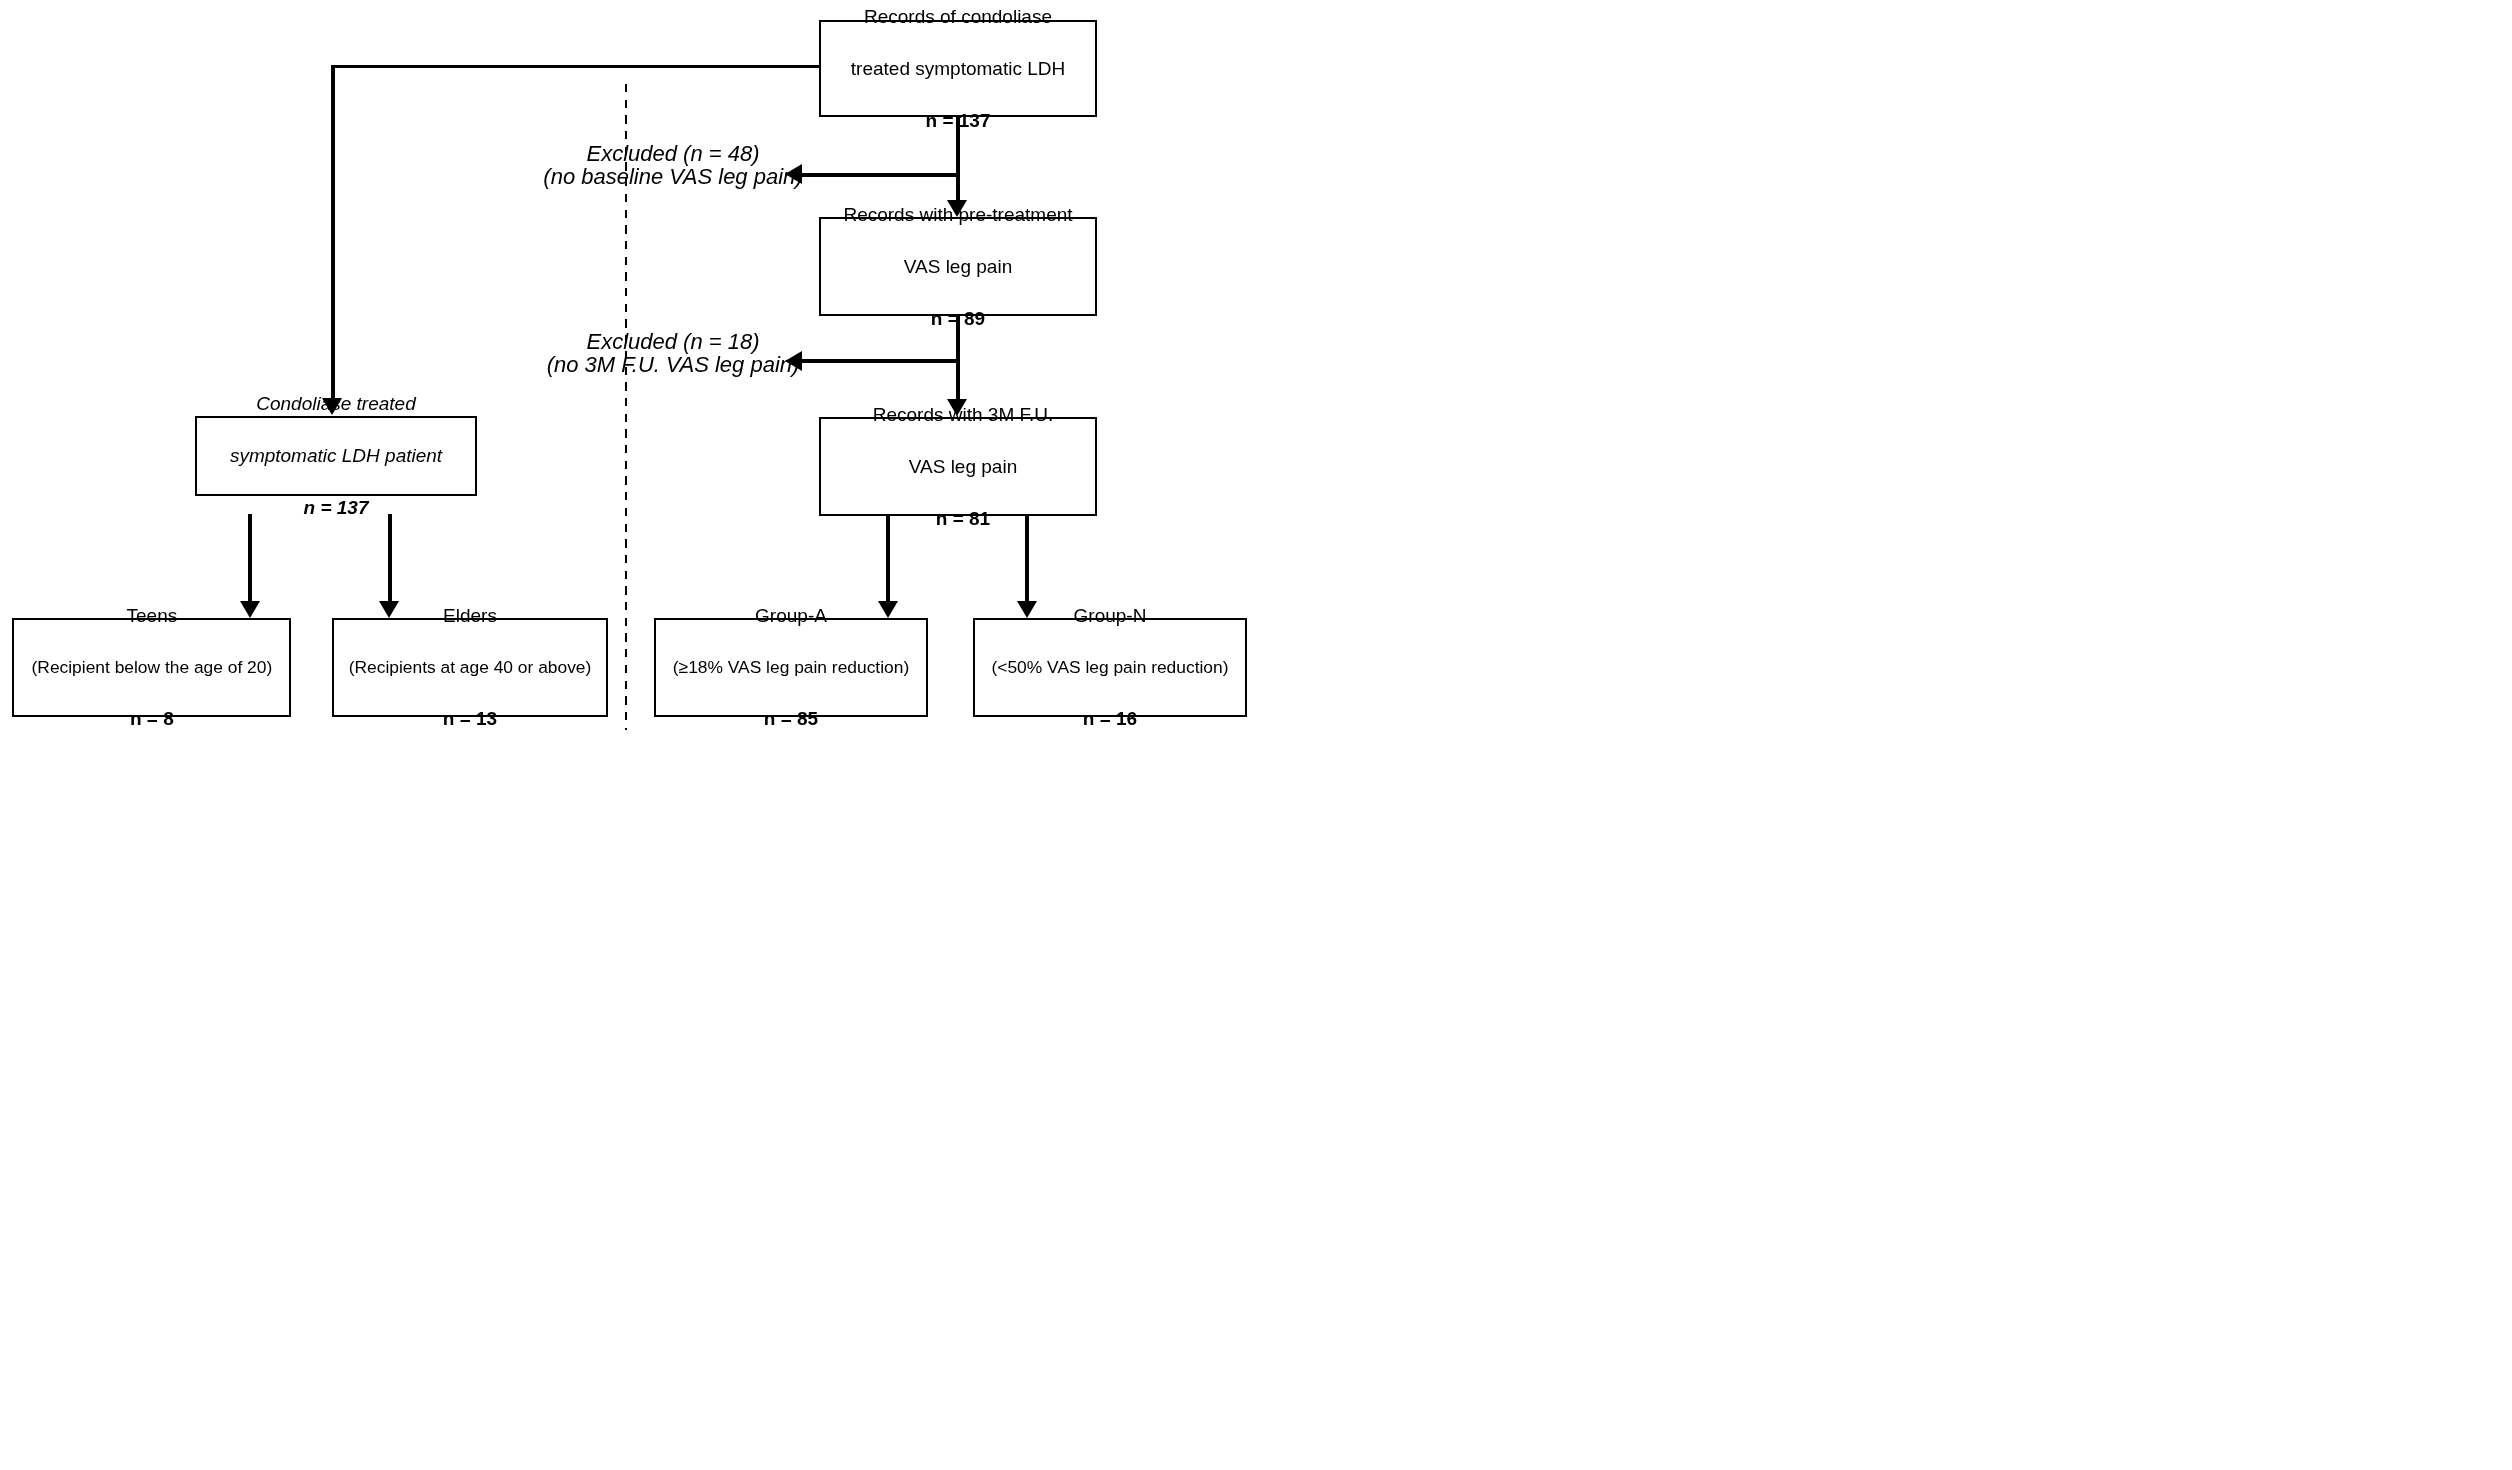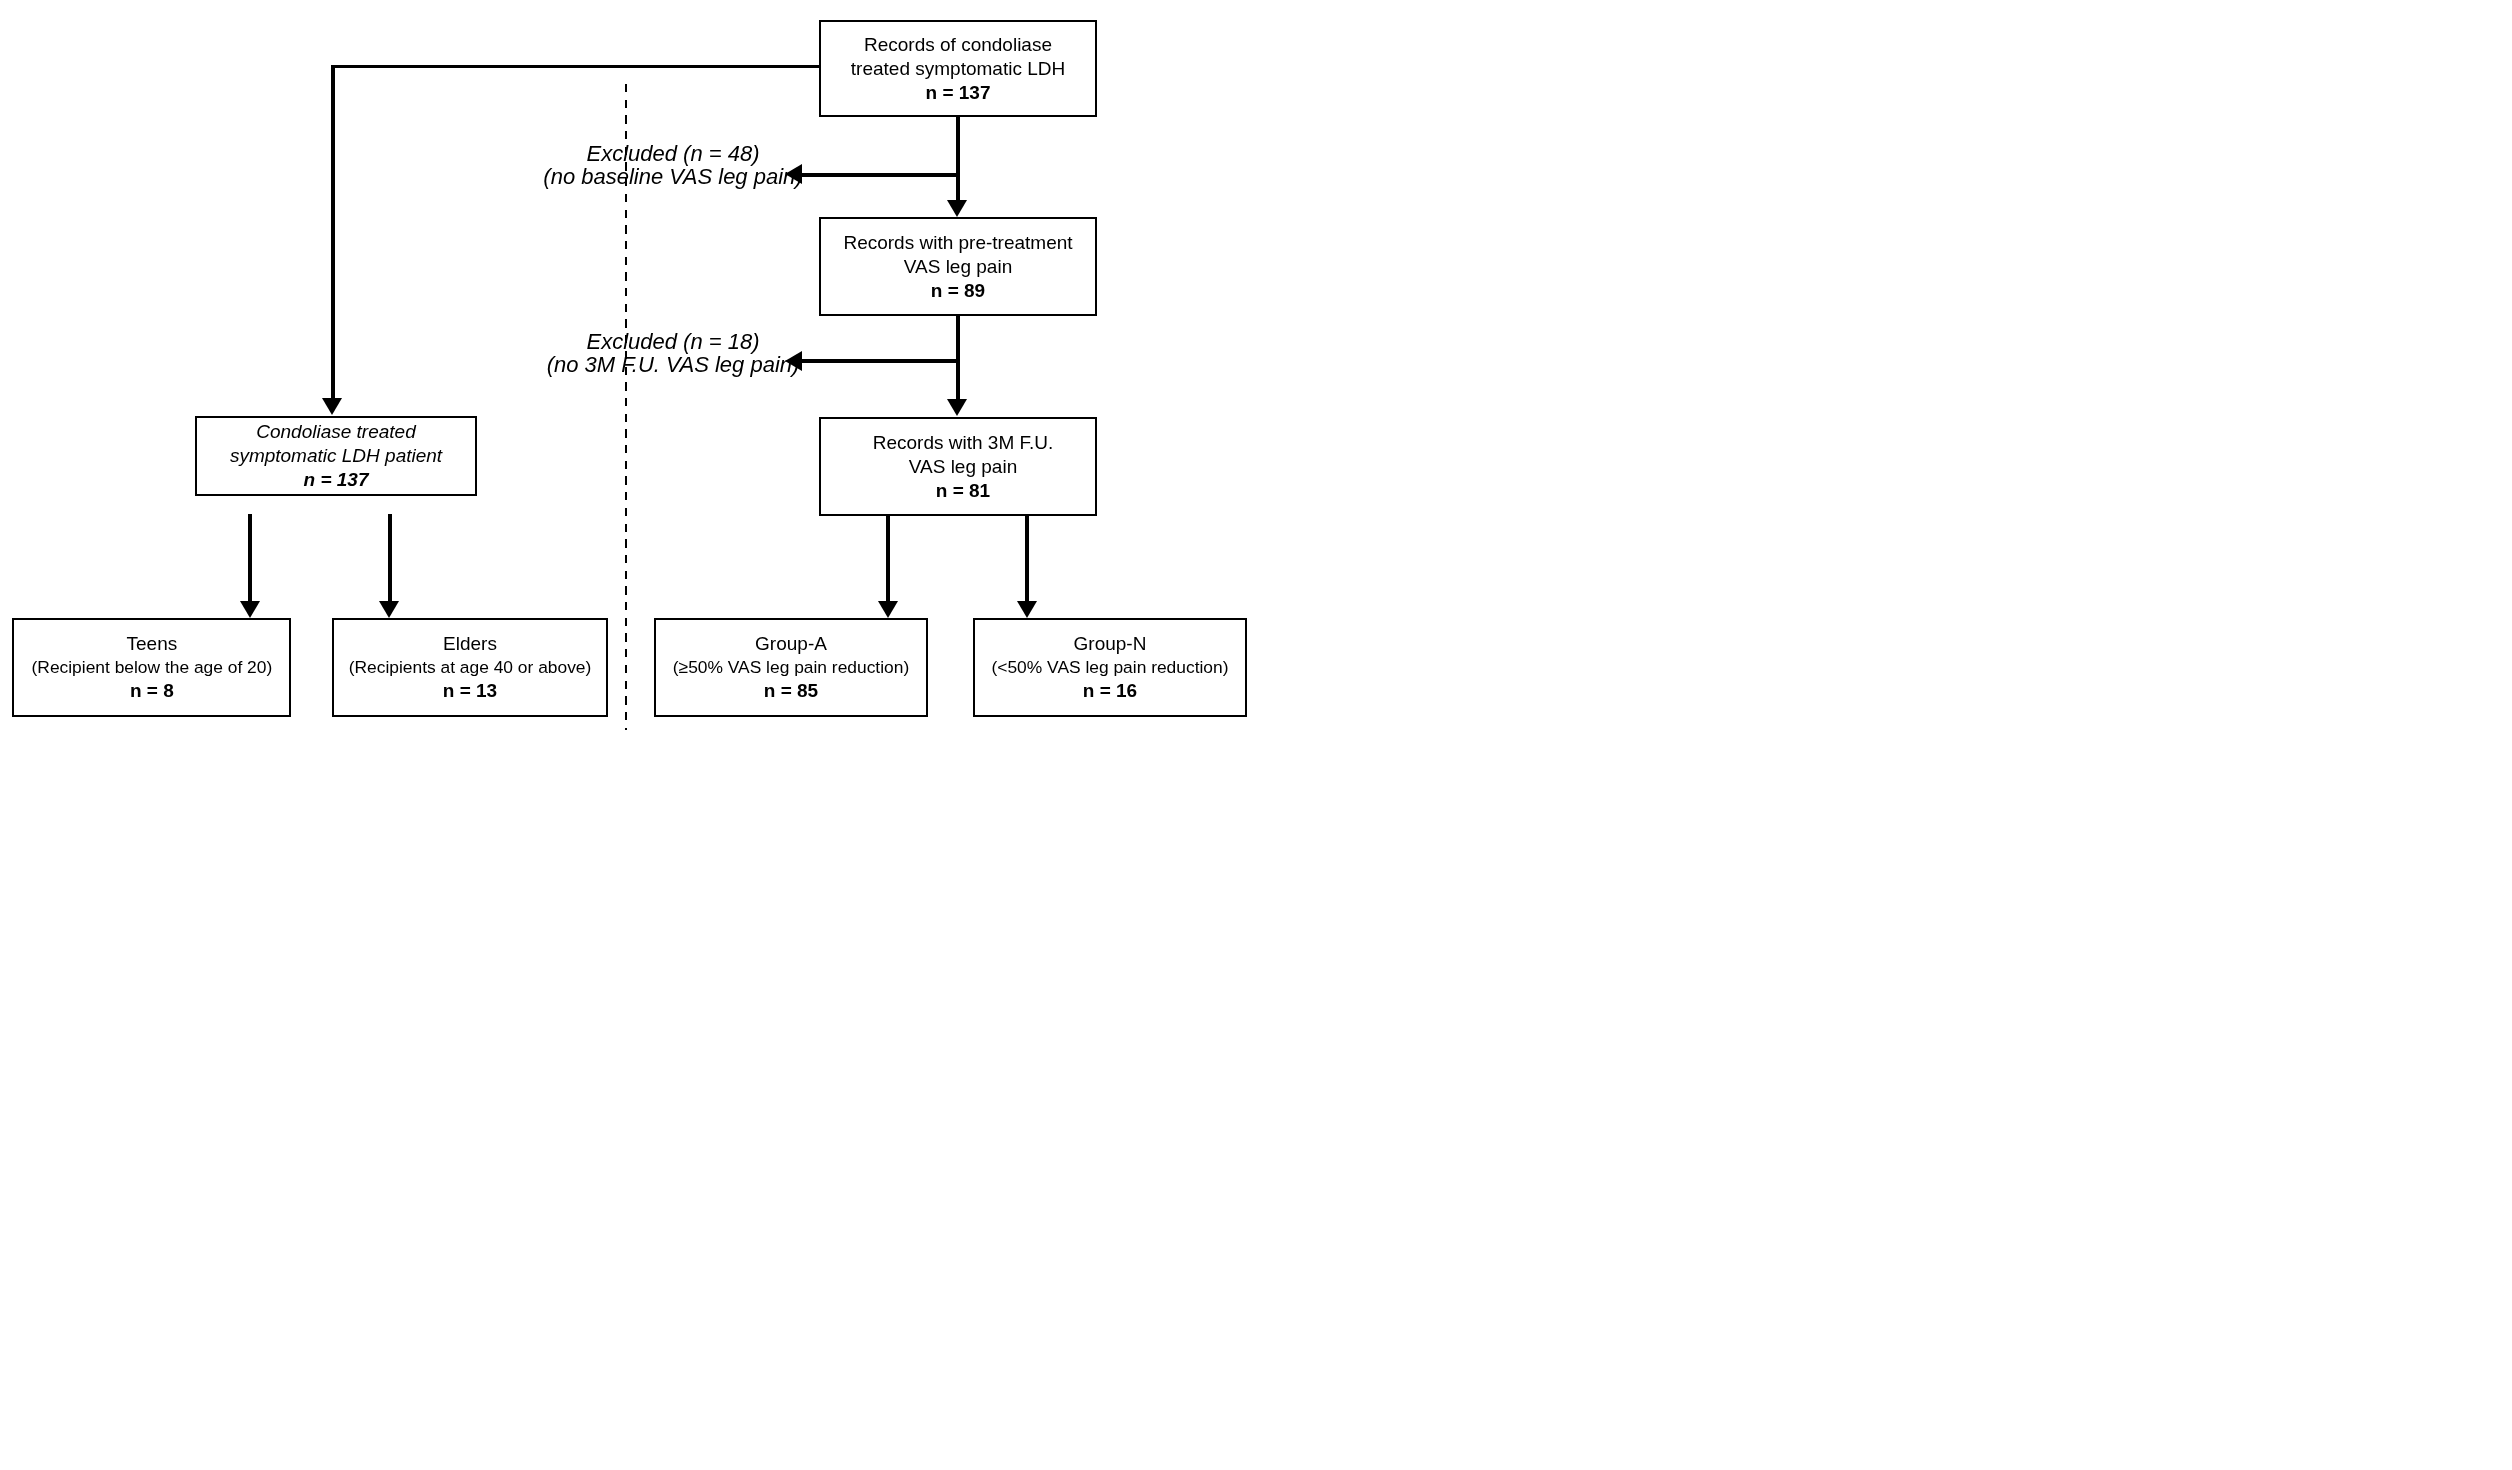--- a/index.html
+++ b/index.html
@@ -4,20 +4,21 @@
 <style>
   html,body { margin:0; padding:0; background:#ffffff; }
   .canvas {
     position:relative; width:1257px; height:736px; background:#ffffff;
     font-family:"Liberation Sans", sans-serif; color:#000; overflow:hidden;
   }
   .fbox {
     position:absolute; box-sizing:border-box; border:2.5px solid #000; background:#fff;
     display:flex; flex-direction:column; justify-content:center; align-items:center;
     text-align:center;
+    gap:28px;
   }
   .fline  { font-size:19px; line-height:24px; white-space:nowrap; }
   .fsub   { font-size:17.4px; line-height:22.4px; white-space:nowrap; }
   .fcount { font-size:19px; line-height:24px; font-weight:700; white-space:nowrap; }
   .hline, .vline { position:absolute; background:#000; }
   .arrow-down {
     position:absolute; width:0; height:0;
     border-left:10.8px solid transparent; border-right:10.8px solid transparent;
     border-top:17.4px solid #000;
   }
@@ -110,21 +111,21 @@
   </div>
 
   <div class="fbox" style="left:332px; top:618px; width:276px; height:99px;">
     <div class="fline">Elders</div>
     <div class="fsub">(Recipients at age 40 or above)</div>
     <div class="fcount">n = 13</div>
   </div>
 
   <div class="fbox" style="left:654px; top:618px; width:274px; height:99px;">
     <div class="fline">Group-A</div>
-    <div class="fsub">(≥50% VAS leg pain reduction)</div>
+    <div class="fsub">(≥18% VAS leg pain reduction)</div>
     <div class="fcount">n = 85</div>
   </div>
 
   <div class="fbox" style="left:973px; top:618px; width:274px; height:99px;">
     <div class="fline">Group-N</div>
     <div class="fsub">(&lt;50% VAS leg pain reduction)</div>
     <div class="fcount">n = 16</div>
   </div>
 
 </div>

